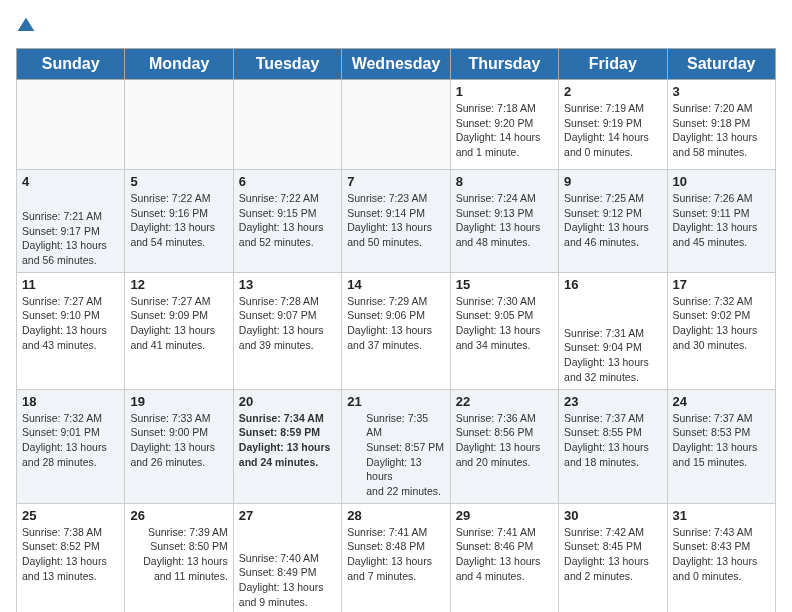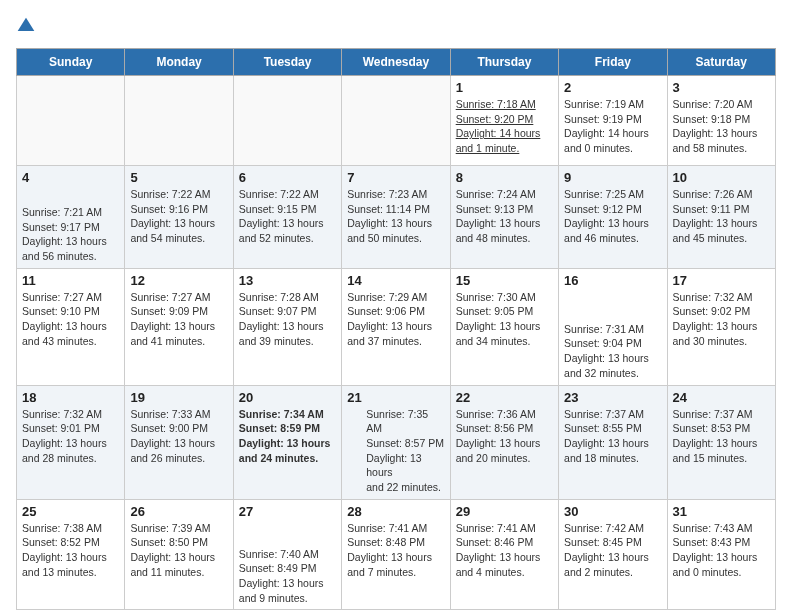--- a/index.html
+++ b/index.html
@@ -46,21 +46,21 @@
     table {
       width: 100%;
       border-collapse: collapse;
       font-size: 11px;
     }
     thead tr th {
       background: #2c6fad;
       color: #fff;
       padding: 6px 4px;
       text-align: center;
-      font-size: 12px;
+      font-size: 16px;
       font-weight: bold;
       border: 1px solid #aaa;
     }
     tbody tr td {
       border: 1px solid #ccc;
       vertical-align: top;
       padding: 4px 5px;
       width: calc(100% / 7);
       min-height: 80px;
       height: 90px;
@@ -118,21 +118,21 @@
       </tr>
   </thead>
   <tbody id="calendar-body">
       <tr>
         <td class="empty-cell"></td>
         <td class="empty-cell"></td>
         <td class="empty-cell"></td>
         <td class="empty-cell"></td>
         <td>
           <div class="day-num">1</div>
-          <div class="day-info" style="white-space: pre-line; text-decoration: underline;">Sunrise: 7:18 AM
+          <div class="day-info" style="white-space: pre-line;">Sunrise: 7:18 AM
 Sunset: 9:20 PM
 Daylight: 14 hours
 and 1 minute.</div>
         </td>
         <td>
           <div class="day-num">2</div>
           <div class="day-info" style="white-space: pre-line;">Sunrise: 7:19 AM
 Sunset: 9:19 PM
 Daylight: 14 hours
 and 0 minutes.</div>
@@ -163,21 +163,21 @@
         <td>
           <div class="day-num">6</div>
           <div class="day-info" style="white-space: pre-line;">Sunrise: 7:22 AM
 Sunset: 9:15 PM
 Daylight: 13 hours
 and 52 minutes.</div>
         </td>
         <td>
           <div class="day-num">7</div>
           <div class="day-info" style="white-space: pre-line;">Sunrise: 7:23 AM
-Sunset: 11:14 PM
+Sunset: 9:14 PM
 Daylight: 13 hours
 and 50 minutes.</div>
         </td>
         <td>
           <div class="day-num">8</div>
           <div class="day-info" style="white-space: pre-line;">Sunrise: 7:24 AM
 Sunset: 9:13 PM
 Daylight: 13 hours
 and 48 minutes.</div>
         </td>
@@ -301,21 +301,21 @@
       <tr>
         <td>
           <div class="day-num">25</div>
           <div class="day-info" style="white-space: pre-line;">Sunrise: 7:38 AM
 Sunset: 8:52 PM
 Daylight: 13 hours
 and 13 minutes.</div>
         </td>
         <td>
           <div class="day-num">26</div>
-          <div class="day-info" style="white-space: pre-line;">Sunrise: 7:39 AM
+          <div class="day-info" style="white-space: pre-line; text-align: right;">Sunrise: 7:39 AM
 Sunset: 8:50 PM
 Daylight: 13 hours
 and 11 minutes.</div>
         </td>
         <td>
           <div class="day-num">27</div>
           <div class="day-info" style="white-space: pre-line; margin-top: 28px;">Sunrise: 7:40 AM
 Sunset: 8:49 PM
 Daylight: 13 hours
 and 9 minutes.</div>

